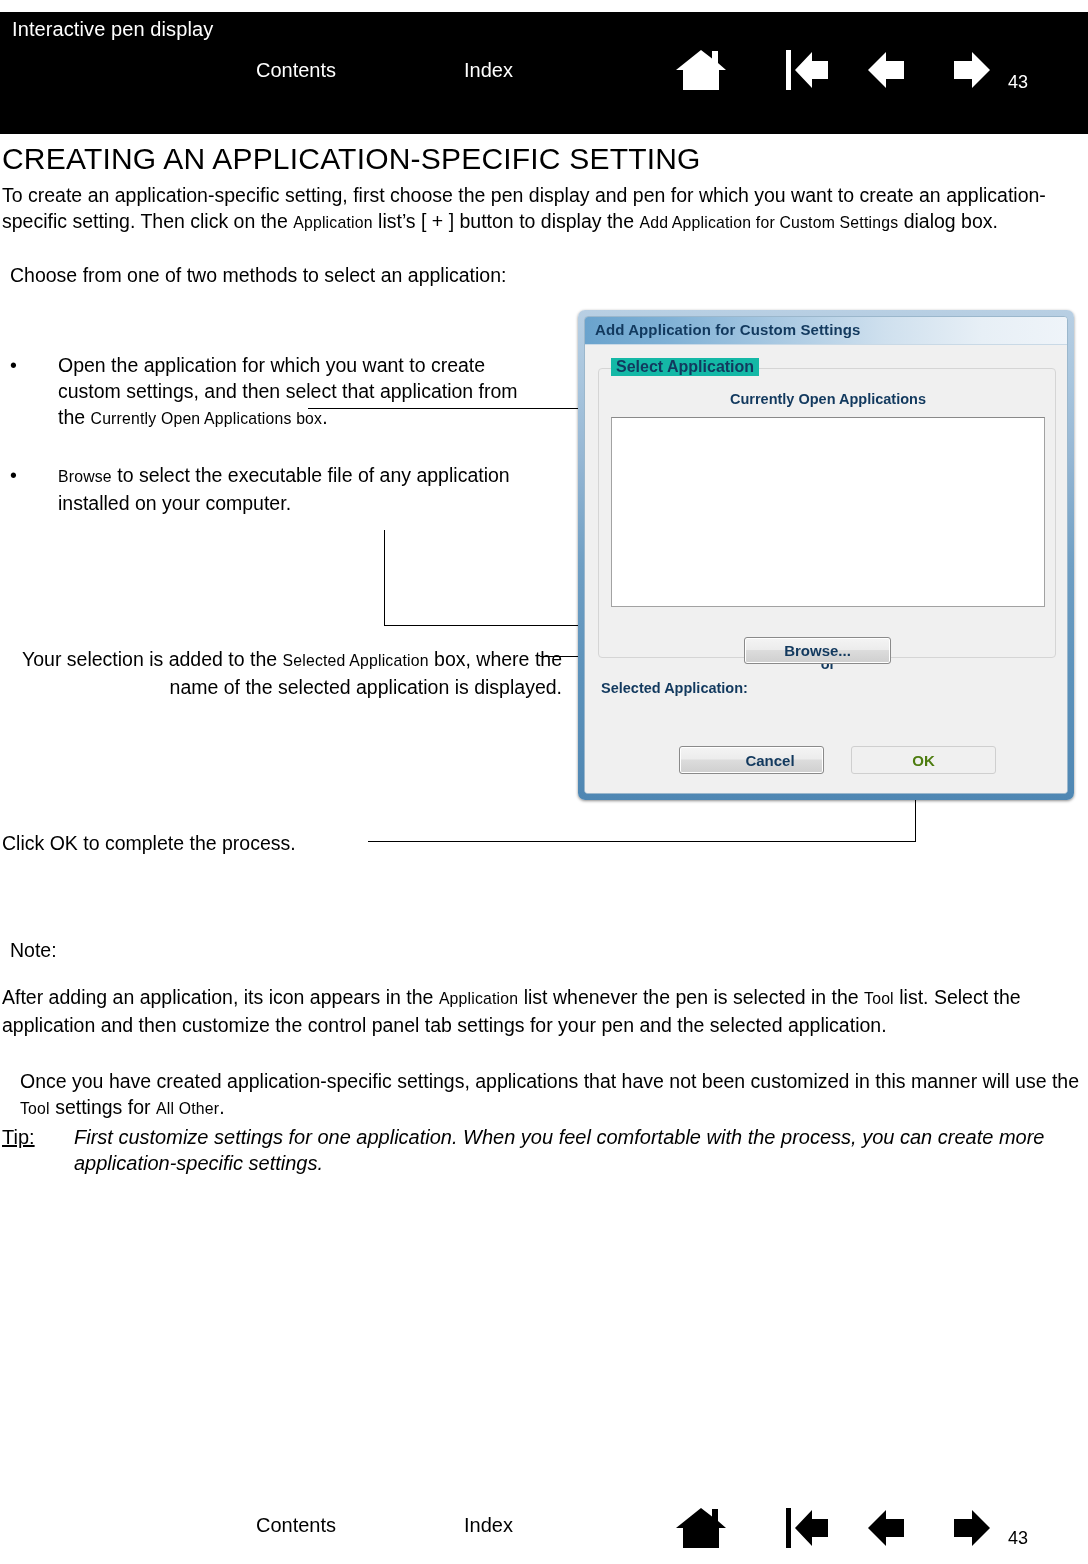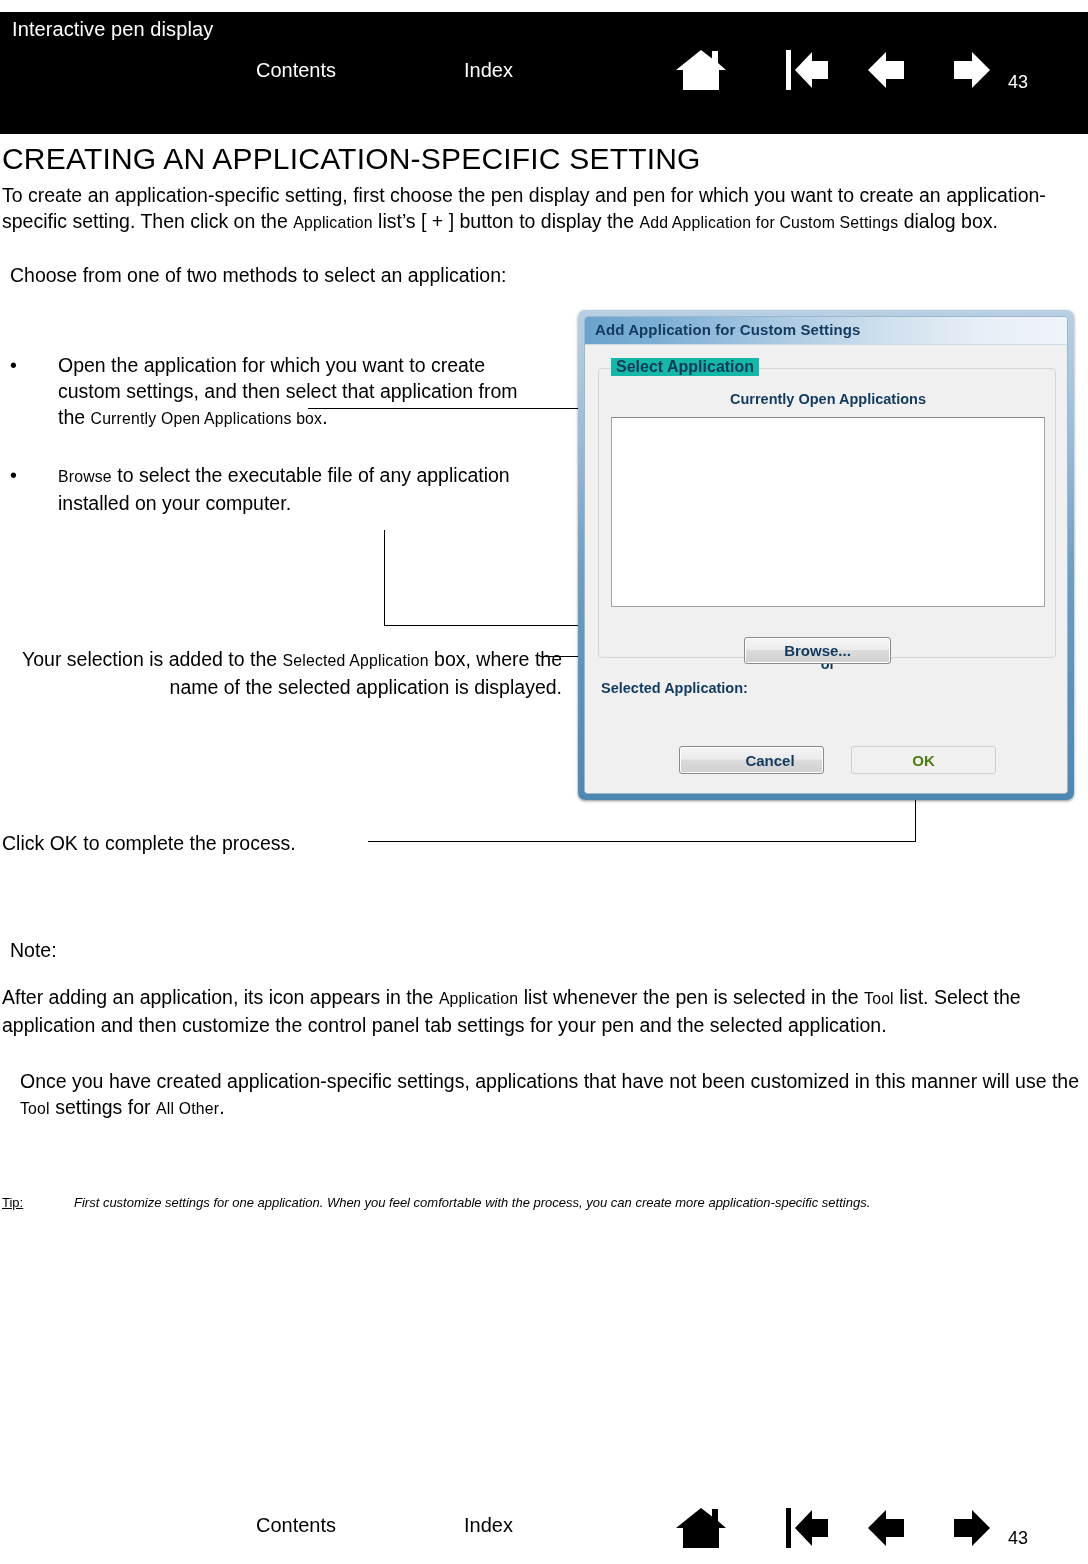--- a/index.html
+++ b/index.html
@@ -101,22 +101,22 @@
   }
   .note-block .lbl {
     position: absolute; left: 0; top: 0; width: 62px;
   }
   .note-block .body { display: block; margin-left: 70px; width: 470px; }
 
   #after-para   { left: 2px; top: 984px; width: 1084px; }
   #once-para    { left: 20px; top: 1068px; width: 1084px; }
 
   .tip-block {
-    position: absolute; left: 2px; top: 1190px;
-    font-size: 13px; line-height: 26px;
+    position: absolute; left: 2px; top: 1124px;
+    font-size: 20px; line-height: 26px;
   }
   .tip-block .lbl {
     position: absolute; left: 0; top: 0; width: 60px;
   }
   .tip-block .lbl span { text-decoration: underline; }
   .tip-block .body { display: block; margin-left: 72px; width: 1010px; font-style: italic; }
 
   
   .leader { position: absolute; background: #000; }
   .lh { height: 1px; }

